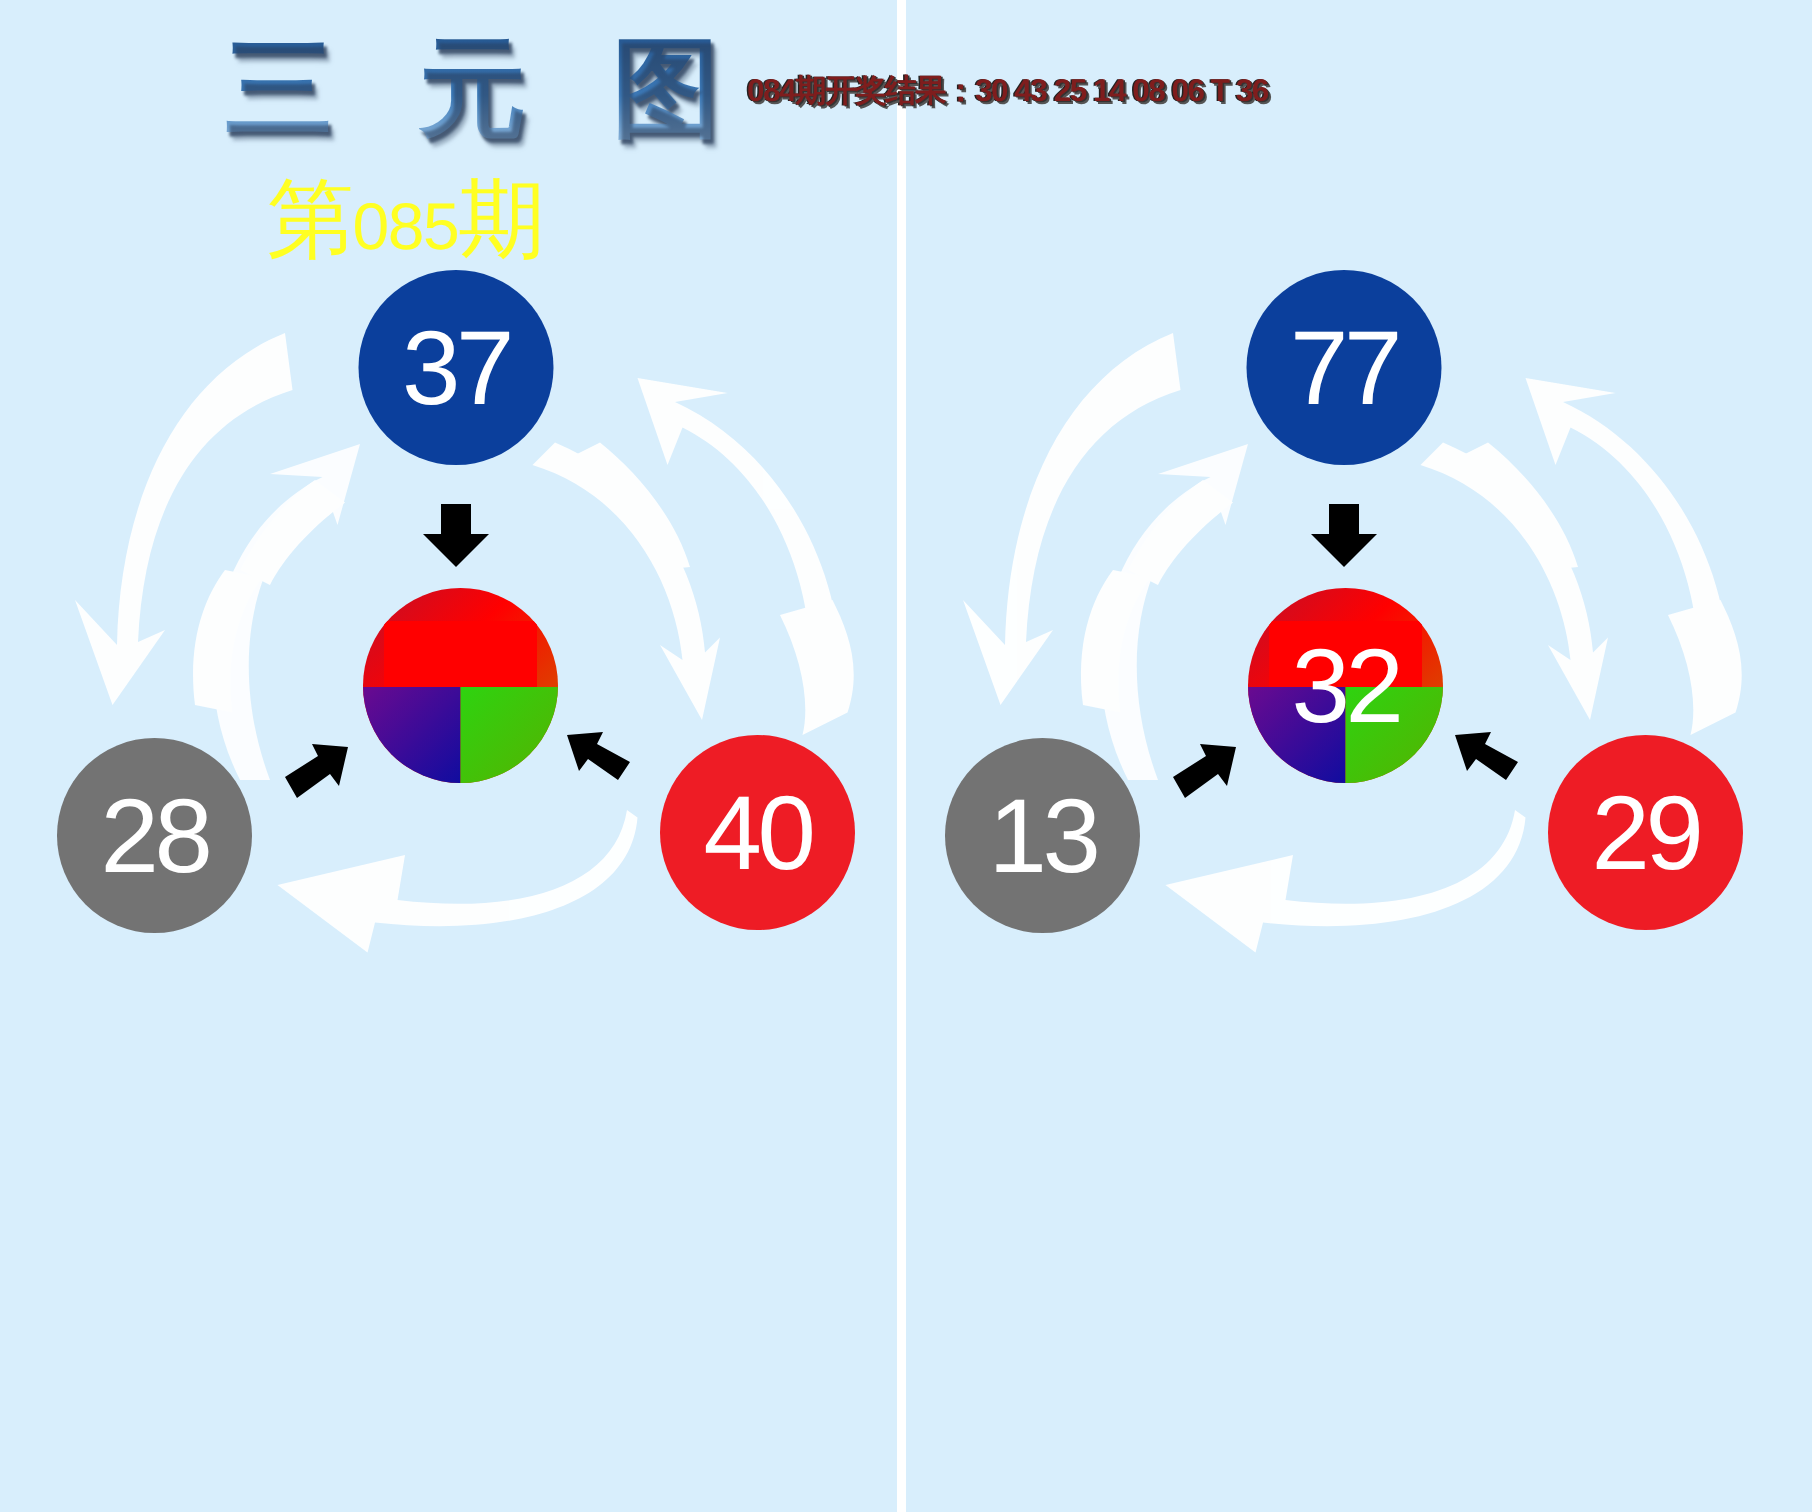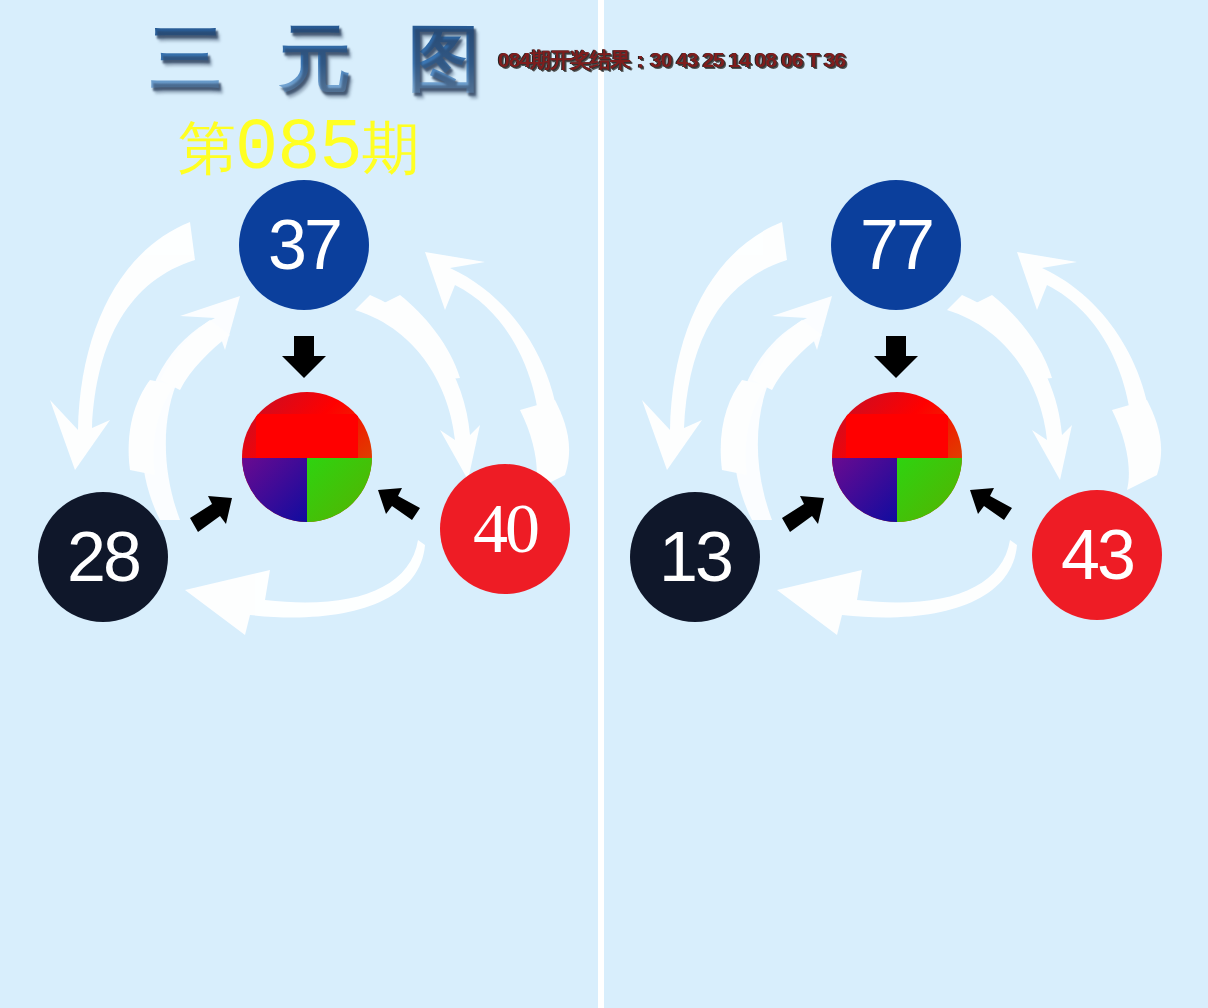--- a/index.html
+++ b/index.html
@@ -30,30 +30,30 @@
     font-family:"Liberation Sans", sans-serif; font-weight:bold; font-size:21px;
     color:#7f1d1d; letter-spacing:-1px;
     text-shadow: 1px 1px 0 #333, 2px 2px 0 #555, -1px 0 0 #222;
     z-index:5;
   }
   .issue {
     position:absolute; left:178px; top:108px;
     font-family:"DejaVu Serif", serif; font-size:58px; color:#FFFF22;
     letter-spacing:-1px;
   }
-  .issue .num { font-family:Liberation Mono, monospace; font-size:72px; }
+  .issue .num { font-family:Liberation Sans, sans-serif; font-size:44px; }
 
   .ball {
     position:absolute; width:130px; height:130px; border-radius:50%;
     display:flex; align-items:center; justify-content:center;
     color:#FFFFFF; font-family:"Liberation Sans", sans-serif; font-size:70px;
     letter-spacing:-3px; line-height:1;
   }
   .ball.blue { background:#0B3F9C; }
-  .ball.green { background:#0f172a; }
+  .ball.green { background:#737373; }
   .ball.red { background:#EE1C25; }
   .ball.center {
     width:130px; height:130px; overflow:hidden;
     background: linear-gradient(135deg,#C0102A 0%,#FF0000 40%,#C86A00 100%);
   }
   .ball.center .q { position:absolute; }
   .ball.center .qtop { left:14px; top:22px; width:102px; height:44px; background:#FF0000; }
   .ball.center .qbl { left:0; top:66px; width:65px; height:70px; background:linear-gradient(135deg,#6A0A90,#0C0CA0); }
   .ball.center .qbr { left:65px; top:66px; width:65px; height:70px; background:linear-gradient(135deg,#2ED310,#58B000); }
   .ball.center .val { position:relative; z-index:2; }
@@ -108,27 +108,28 @@
 </div>
 
 <div class="result-line">084期开奖结果：30 43 25 14 08 06 T 36</div>
 
 <div class="issue">
   <span>第</span><span class="num">085</span><span>期</span>
 </div>
 
 <div class="ball blue" style="left:239px;top:180px;">37</div>
 <div class="ball green" style="left:38px;top:492px;">28</div>
-<div class="ball red" style="left:440px;top:464px;font-family:Liberation Serif, serif;">40</div>
+<div class="ball red" style="left:440px;top:490px;">40</div>
 <div class="ball center" style="left:242px;top:392px;">
   <div class="q qtop"></div>
   <div class="q qbl"></div>
   <div class="q qbr"></div>
 </div>
 
 <div class="ball blue" style="left:831px;top:180px;">77</div>
 <div class="ball green" style="left:630px;top:492px;">13</div>
-<div class="ball red" style="left:1032px;top:490px;">43</div>
+<div class="ball red" style="left:1032px;top:490px;">29</div>
 <div class="ball center" style="left:832px;top:392px;">
   <div class="q qtop"></div>
   <div class="q qbl"></div>
   <div class="q qbr"></div>
+  <span class="val">32</span>
 </div>
 
 </body></html>

